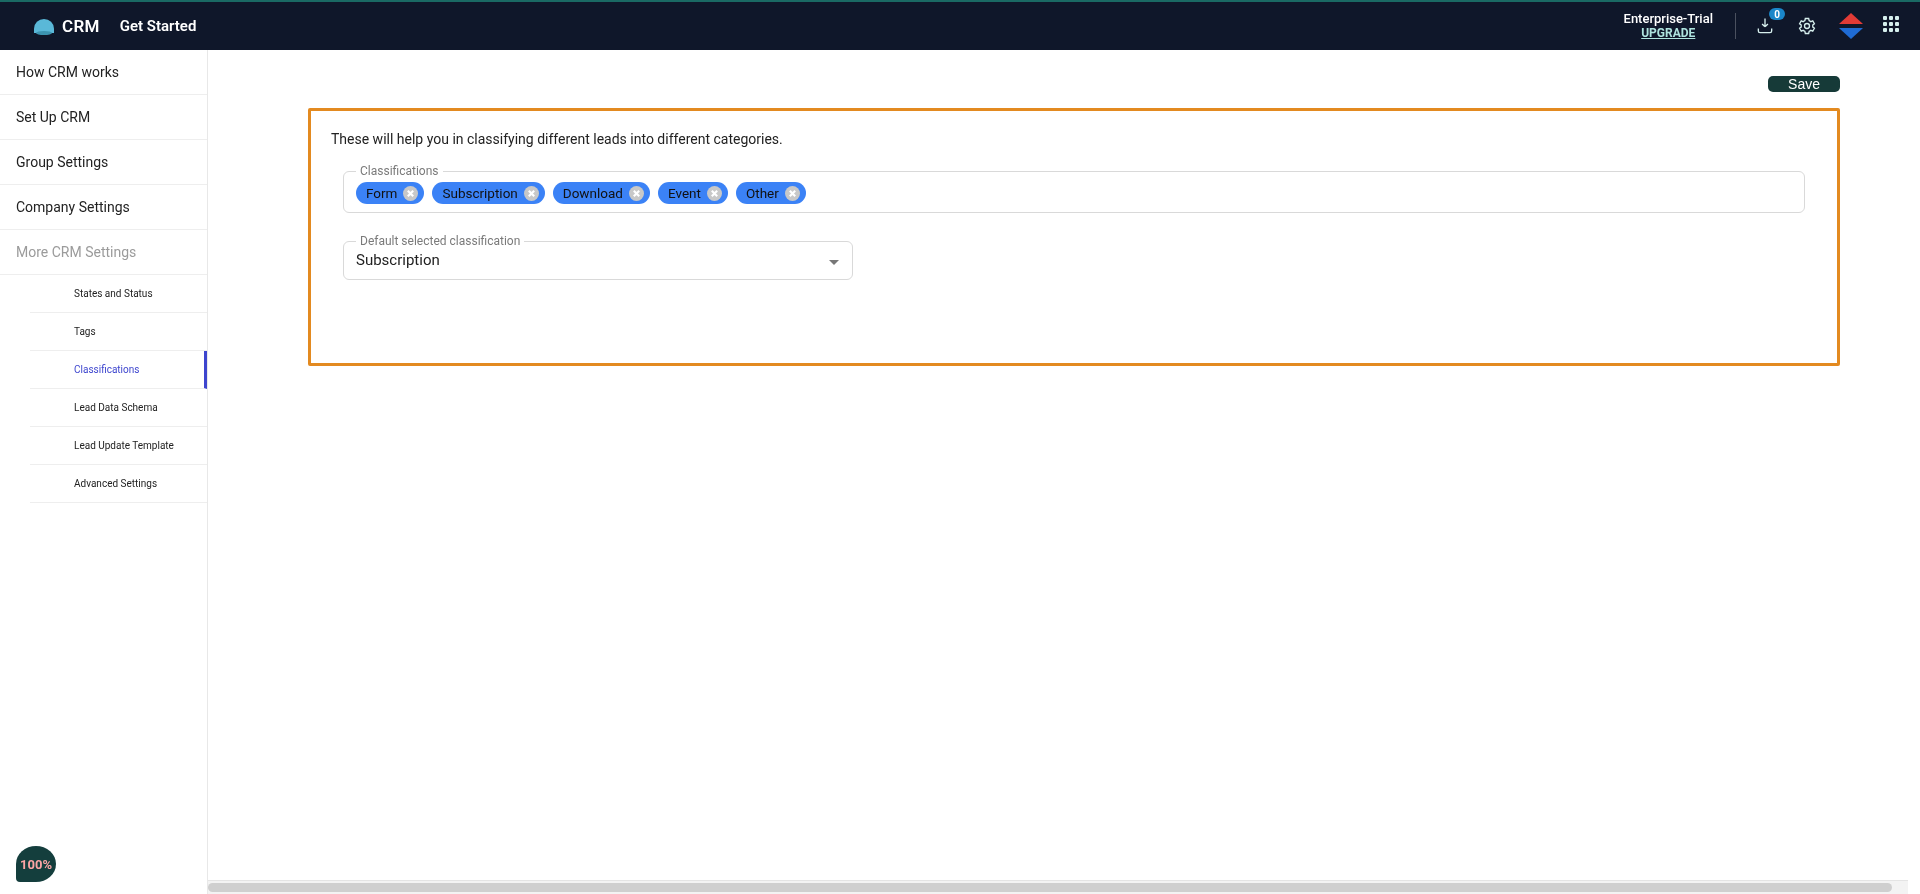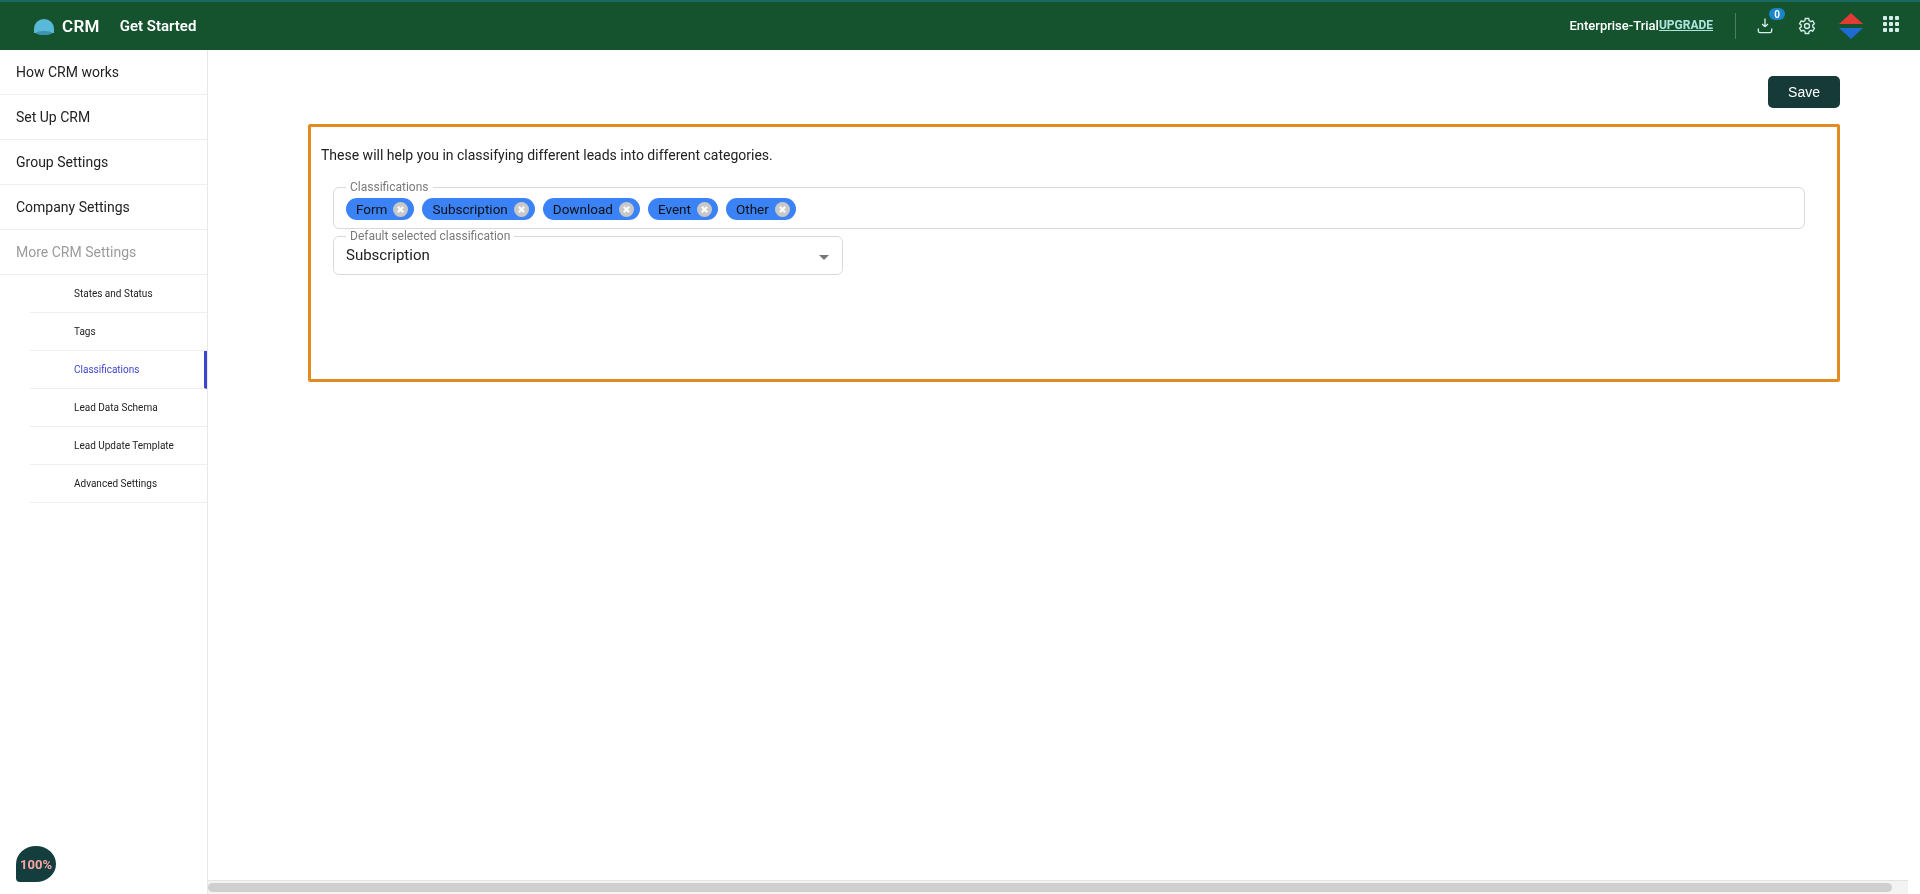--- a/index.html
+++ b/index.html
@@ -2,21 +2,21 @@
 <html><head>
 <meta charset="utf-8">
 <style>
   * { box-sizing: border-box; margin: 0; padding: 0; }
   html, body { height: 100%; font-family: -apple-system, BlinkMacSystemFont, "Segoe UI", Roboto, Arial, sans-serif; color:#222; }
   body { background:#fff; overflow:hidden; }
 
   
   .topbar {
     height: 50px;
-    background: #14532d;
+    background: #0f172a;
     display:flex;
     align-items:center;
     padding: 0 20px 0 34px;
     color:#fff;
     border-top: 2px solid #1a6a64;
   }
   .topbar .brand { display:flex; align-items:center; gap:8px; margin-right:20px; }
   .brand-icon { width:20px; height:14px; background:#5ab8d8; border-radius:50% 50% 0 0 / 70% 70% 0 0; position:relative; }
   .brand-icon::after { content:""; position:absolute; bottom:-2px; left:2px; right:2px; height:4px; background:#3c94b0; border-radius:50%; }
   .brand-text { font-size:17px; font-weight:600; letter-spacing:0.3px; }
@@ -24,21 +24,21 @@
 
   .topbar .spacer { flex:1; }
 
   .tmenu { display:flex; align-items:center; gap:30px; }
   .tmenu > .tlink { font-size:14px; font-weight:700; cursor:pointer; white-space:nowrap; }
   .tlink.chevron::after {
     content:""; display:inline-block; width:0; height:0; margin-left:6px;
     border-left:4px solid transparent; border-right:4px solid transparent; border-top:5px solid #cfeae8;
     vertical-align:middle;
   }
-  .rightcol { margin-left:18px; display:flex; flex-direction:row; align-items:center; line-height:1.1; }
+  .rightcol { margin-left:18px; display:flex; flex-direction:column; align-items:center; line-height:1.1; }
   .rightcol .plan { font-size:13px; font-weight:500; }
   .rightcol .upg { font-size:12px; font-weight:700; color:#aee3de; text-decoration:underline; cursor:pointer; }
   .vdiv { width:1px; height:26px; background:rgba(255,255,255,0.25); margin: 0 18px 0 22px; }
   .iconbtn { position:relative; cursor:pointer; display:flex; align-items:center; justify-content:center; width:22px; height:22px; margin-right:20px; }
   .iconbtn svg { width:20px; height:20px; stroke:#d6efed; fill:none; stroke-width:1.6; }
   .badge { position:absolute; top:-7px; right:-9px; background:#1a86c9; color:#fff; font-size:10px; font-weight:700; border-radius:10px; padding:0.5px 5px; }
   .avatar { width:26px; height:26px; position:relative; margin-right:18px; }
   .avatar .tri { position:absolute; width:0; height:0; left:50%; transform:translateX(-50%); }
   .avatar .top { border-left:12px solid transparent; border-right:12px solid transparent; border-bottom:11px solid #e23b36; top:0; }
   .avatar .bottom { border-left:12px solid transparent; border-right:12px solid transparent; border-top:11px solid #1f6bd4; bottom:0; }
@@ -67,36 +67,36 @@
     color:#3d45ce; border-right:3px solid #3d45ce;
   }
 
   .main { flex:1; position:relative; overflow:auto; background:#fff; }
   .innerscroll { position:absolute; inset:0; overflow:auto; }
   .content { padding: 26px 80px 40px 100px; }
 
   .toolbar { display:flex; justify-content:flex-end; margin-bottom:16px; }
   .btn-save {
     background:#163a38; color:#fff; border:none; border-radius:5px;
-    padding:8px 20px; font-size:14px; cursor:pointer;
+    padding:0 20px; font-size:14px; cursor:pointer;
   }
 
   .panel {
     border:3px solid #e38a20;
     min-height: 258px;
-    padding: 18px 18px 30px 8px;
+    padding: 18px 18px 30px 18px;
     border-radius:2px;
   }
   .panel .desc { font-size:14px; color:#222; margin: 2px 0 24px 2px; }
 
   .field {
     position:relative; border:1px solid #d9d9d9; border-radius:6px;
     padding: 10px 12px 8px 12px; margin-left:14px; margin-right:14px;
   }
-  .field + .field { margin-top:7px; }
+  .field + .field { margin-top:28px; }
   .field .label {
     position:absolute; top:-8px; left:12px; background:#fff; padding:0 4px;
     font-size:12px; color:#7a7a7a;
   }
   .chips { display:flex; flex-wrap:wrap; gap:8px; }
   .chip {
     background:#3b82f6; border-radius:14px; padding:3px 6px 3px 10px;
     display:flex; align-items:center; gap:6px; font-size:13.5px; color:#111;
   }
   .chip .x {

